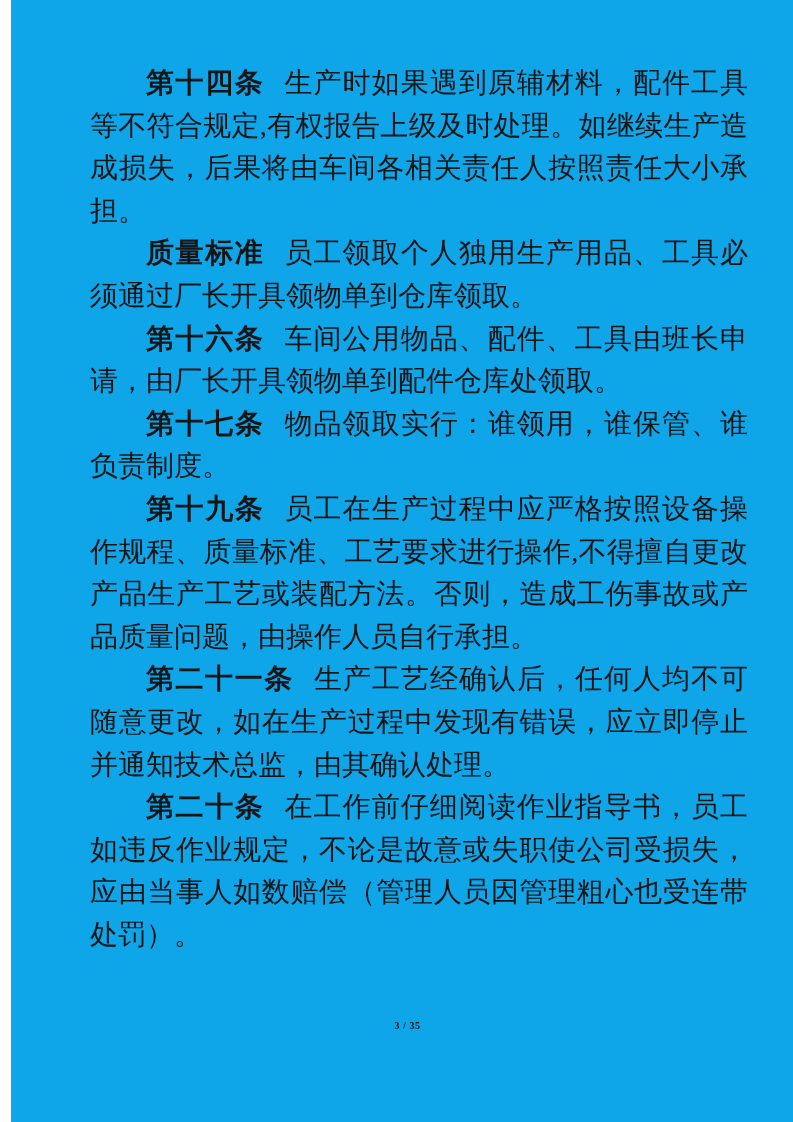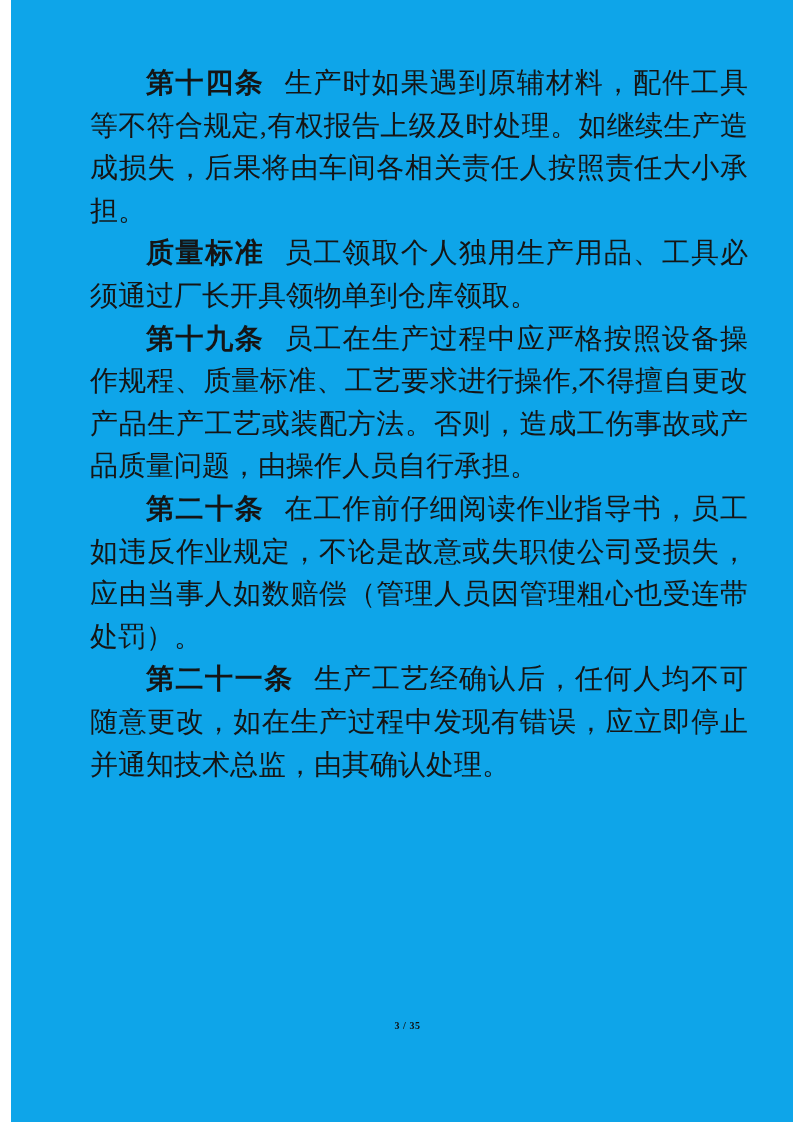--- a/index.html
+++ b/index.html
@@ -54,25 +54,27 @@
 </head>
 <body>
 
 <div class="page">
   <div class="doc-body">
 
     <p class="para"><span class="article-num">第十四条</span><span>生产时如果遇到原辅材料，配件工具等不符合规定,有权报告上级及时处理。如继续生产造成损失，后果将由车间各相关责任人按照责任大小承担。</span></p>
 
     <p class="para"><span class="article-num">质量标准</span><span>员工领取个人独用生产用品、工具必须通过厂长开具领物单到仓库领取。</span></p>
 
+    <p class="para"><span class="article-num">第十六条</span><span>车间公用物品、配件、工具由班长申请，由厂长开具领物单到配件仓库处领取。</span></p>
 
+    <p class="para"><span class="article-num">第十七条</span><span>物品领取实行：谁领用，谁保管、谁负责制度。</span></p>
 
 
     <p class="para"><span class="article-num">第十九条</span><span>员工在生产过程中应严格按照设备操作规程、质量标准、工艺要求进行操作,不得擅自更改产品生产工艺或装配方法。否则，造成工伤事故或产品质量问题，由操作人员自行承担。</span></p>
 
+    <p class="para"><span class="article-num">第二十一条</span><span>生产工艺经确认后，任何人均不可随意更改，如在生产过程中发现有错误，应立即停止并通知技术总监，由其确认处理。</span></p>
+
     <p class="para"><span class="article-num">第二十条</span><span>在工作前仔细阅读作业指导书，员工如违反作业规定，不论是故意或失职使公司受损失，应由当事人如数赔偿（管理人员因管理粗心也受连带处罚）。</span></p>
-
-    <p class="para"><span class="article-num">第二十一条</span><span>生产工艺经确认后，任何人均不可随意更改，如在生产过程中发现有错误，应立即停止并通知技术总监，由其确认处理。</span></p>
 
   </div>
 
   <div class="page-number">3 / 35</div>
 </div>
 
 </body></html>

